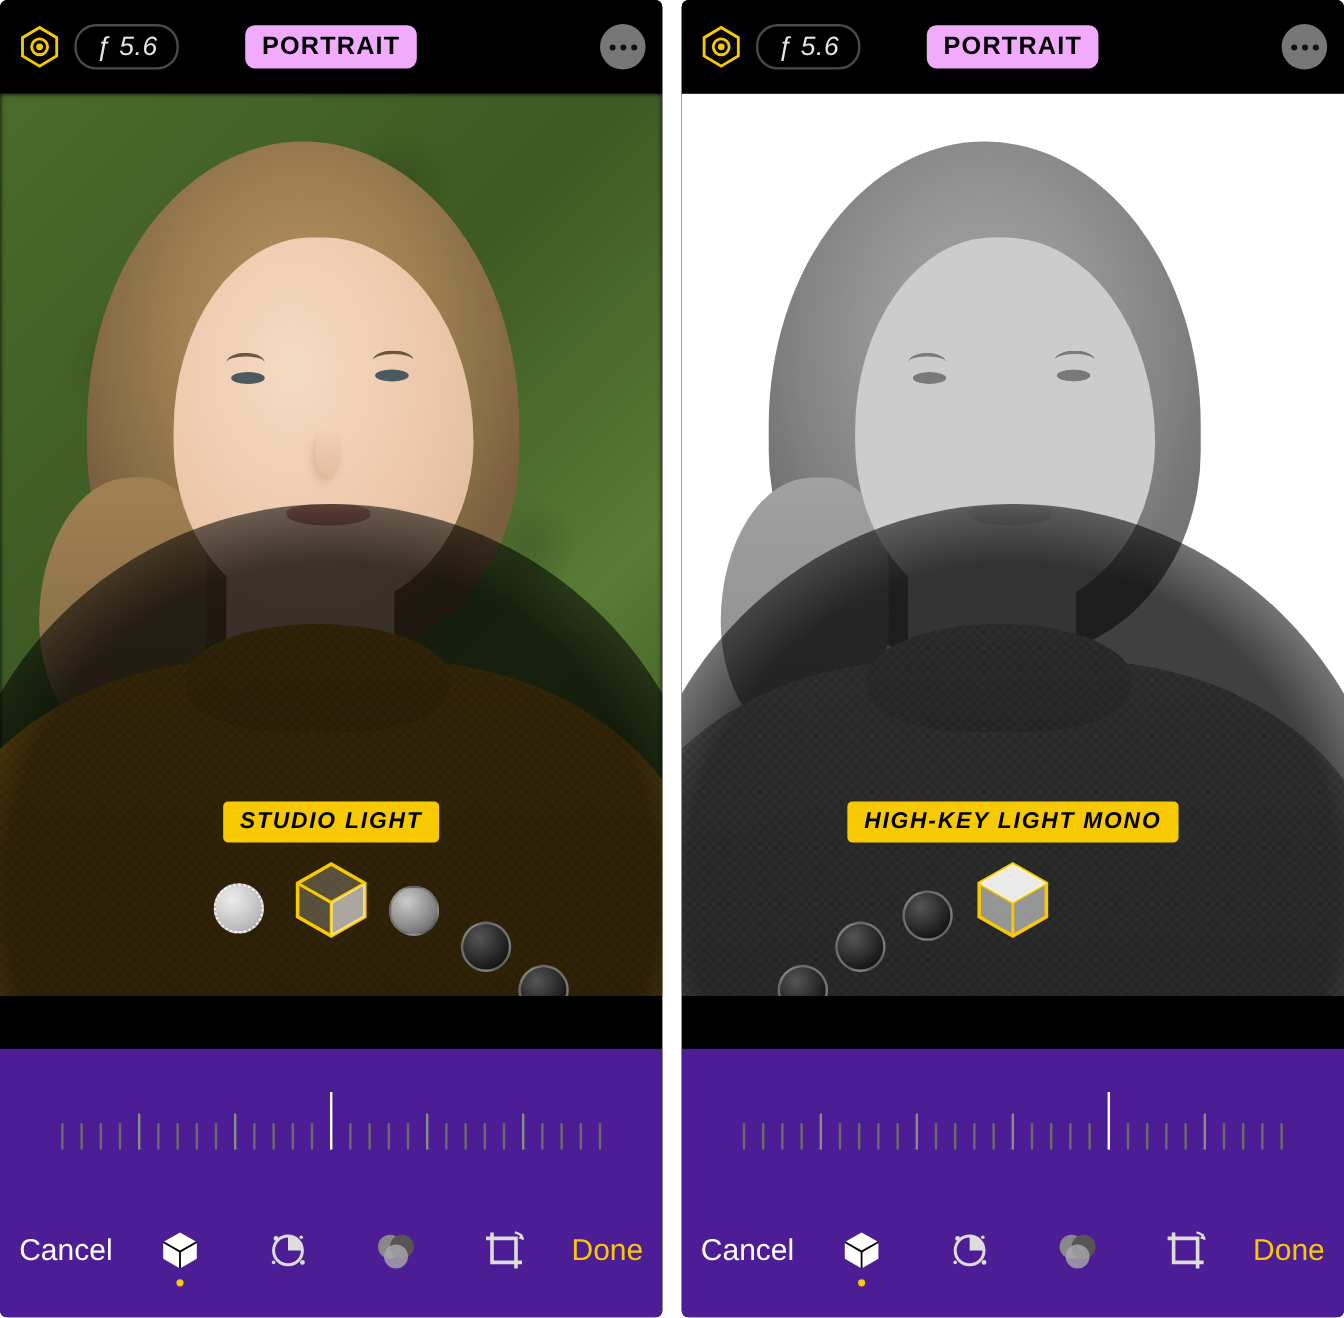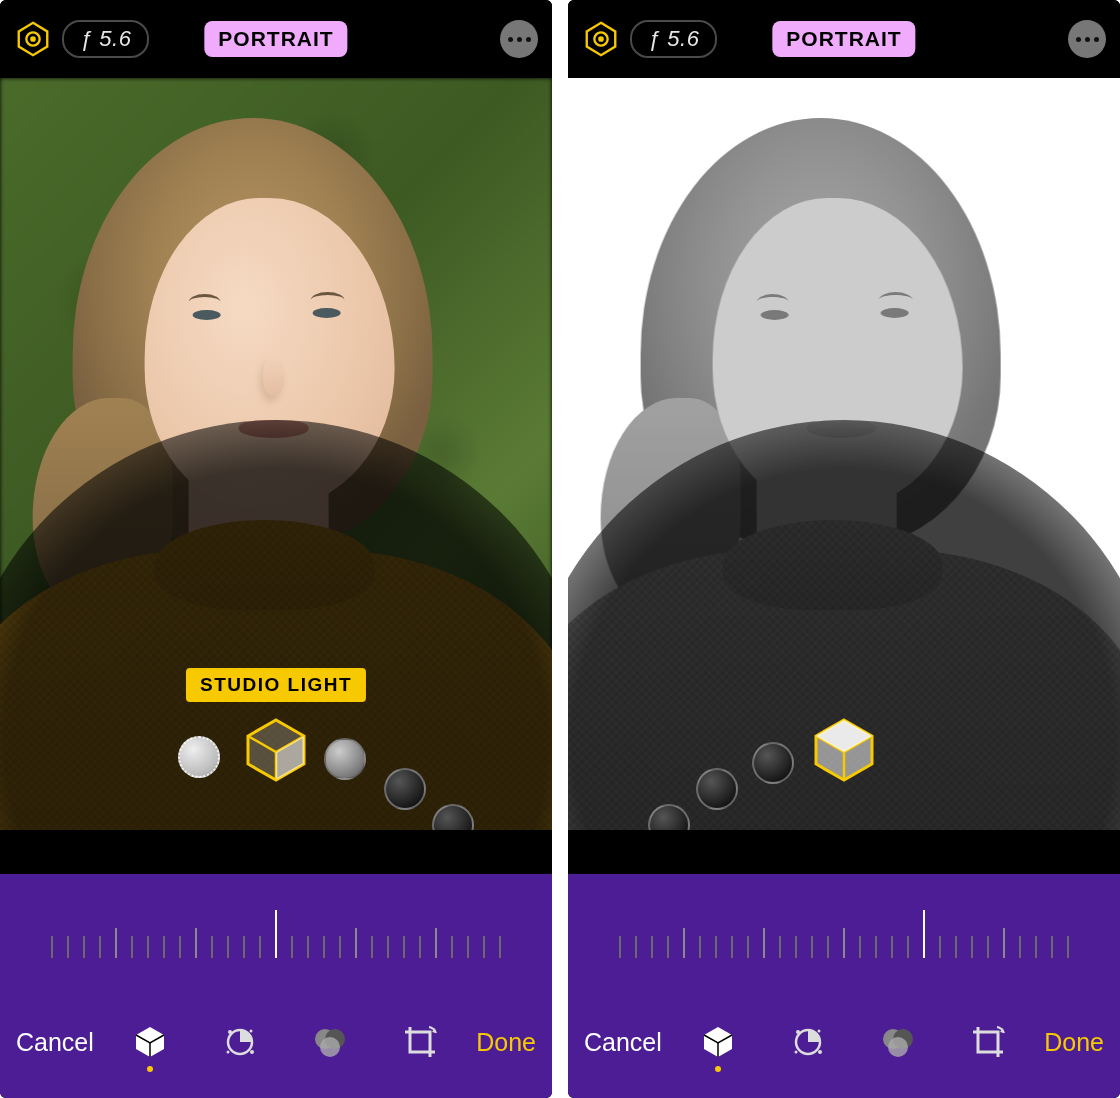--- a/index.html
+++ b/index.html
@@ -63,20 +63,21 @@
     background: #777;
     display: flex; align-items: center; justify-content: center;
     gap: 4px;
   }
   .more-btn span { width: 5px; height: 5px; border-radius: 50%; background: #111; }
 
   .photo {
     height: 752px;
     position: relative;
     overflow: hidden;
+    font-style: italic;
   }
   .photo-bg {
     position: absolute; inset: 0;
   }
   .bg-green {
     background:
       radial-gradient(circle at 20% 30%, rgba(0,0,0,.15) 1%, transparent 8%),
       radial-gradient(circle at 60% 10%, rgba(0,0,0,.12) 1%, transparent 6%),
       radial-gradient(circle at 80% 50%, rgba(0,0,0,.12) 1%, transparent 7%),
       linear-gradient(135deg, #4a6b2a 0%, #3d5a23 40%, #5a7b35 70%, #334e1d 100%);
@@ -452,20 +453,21 @@
       <div class="neck"></div>
       <div class="face">
         <div class="eye-l"></div>
           <div class="eye-r"></div>
         <div class="nose"></div>
           <div class="mouth"></div>
       </div>
       <div class="sweater sweater-grey"></div>
     </div>
     <div class="dial-arc"></div>
+    <div class="effect-badge">HIGH-KEY LIGHT MONO</div>
     <div class="dial-options">
 
       <div class="opt" style="bottom:-6px; left:80px;"></div>
       <div class="opt" style="bottom:30px; left:128px;"></div>
       <div class="opt" style="bottom:56px; left:184px;"></div>
       <div class="cube" style="left:240px;">
         <svg viewBox="0 0 72 72">
           <polygon points="36,6 64,22 64,50 36,66 8,50 8,22" fill="rgba(240,240,240,.55)" stroke="#f7c901" stroke-width="3"></polygon>
           <polyline points="8,22 36,38 64,22" fill="none" stroke="#f7c901" stroke-width="2.5"></polyline>
           <line x1="36" y1="38" x2="36" y2="66" stroke="#f7c901" stroke-width="2.5"></line>

